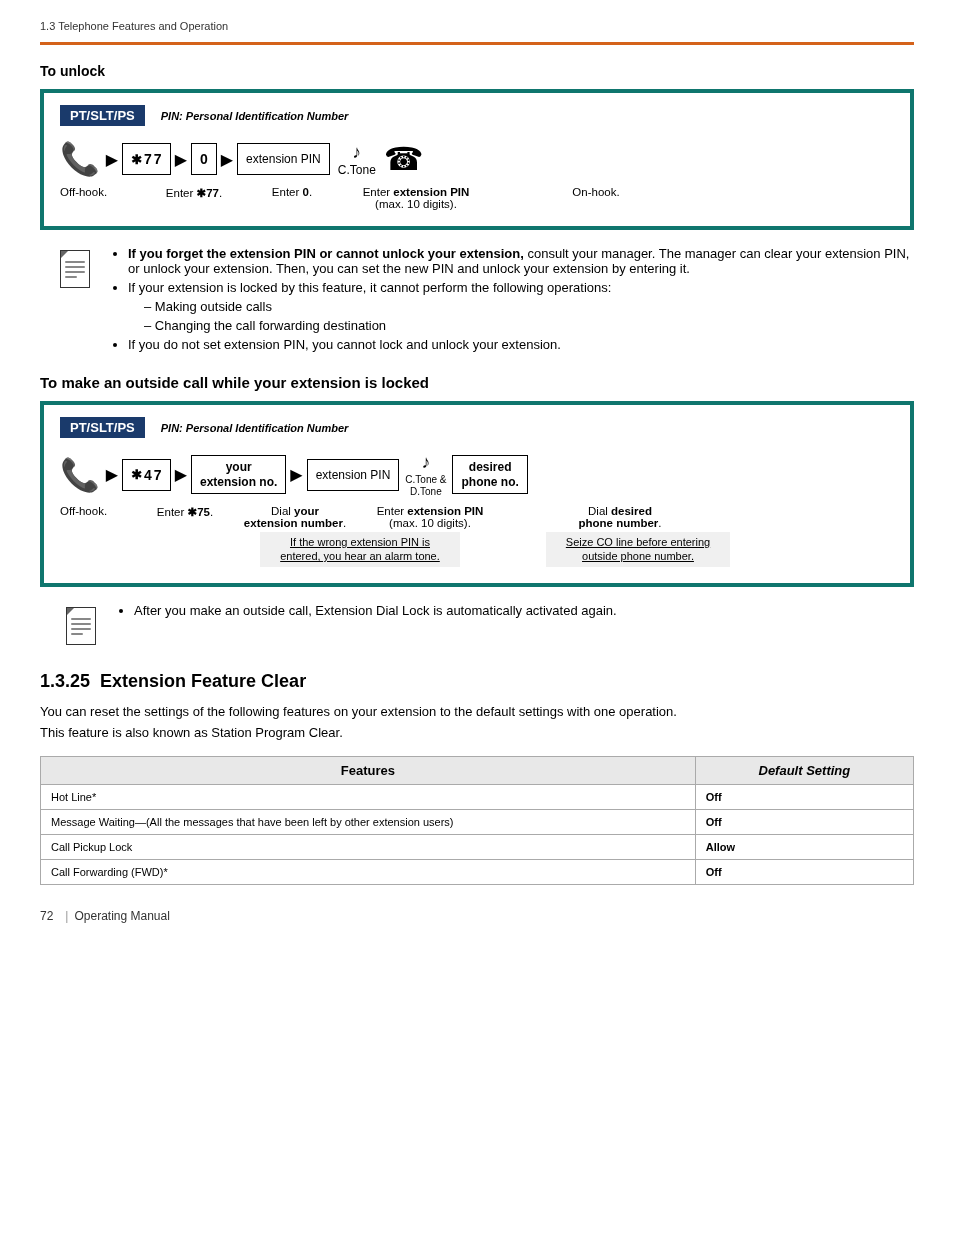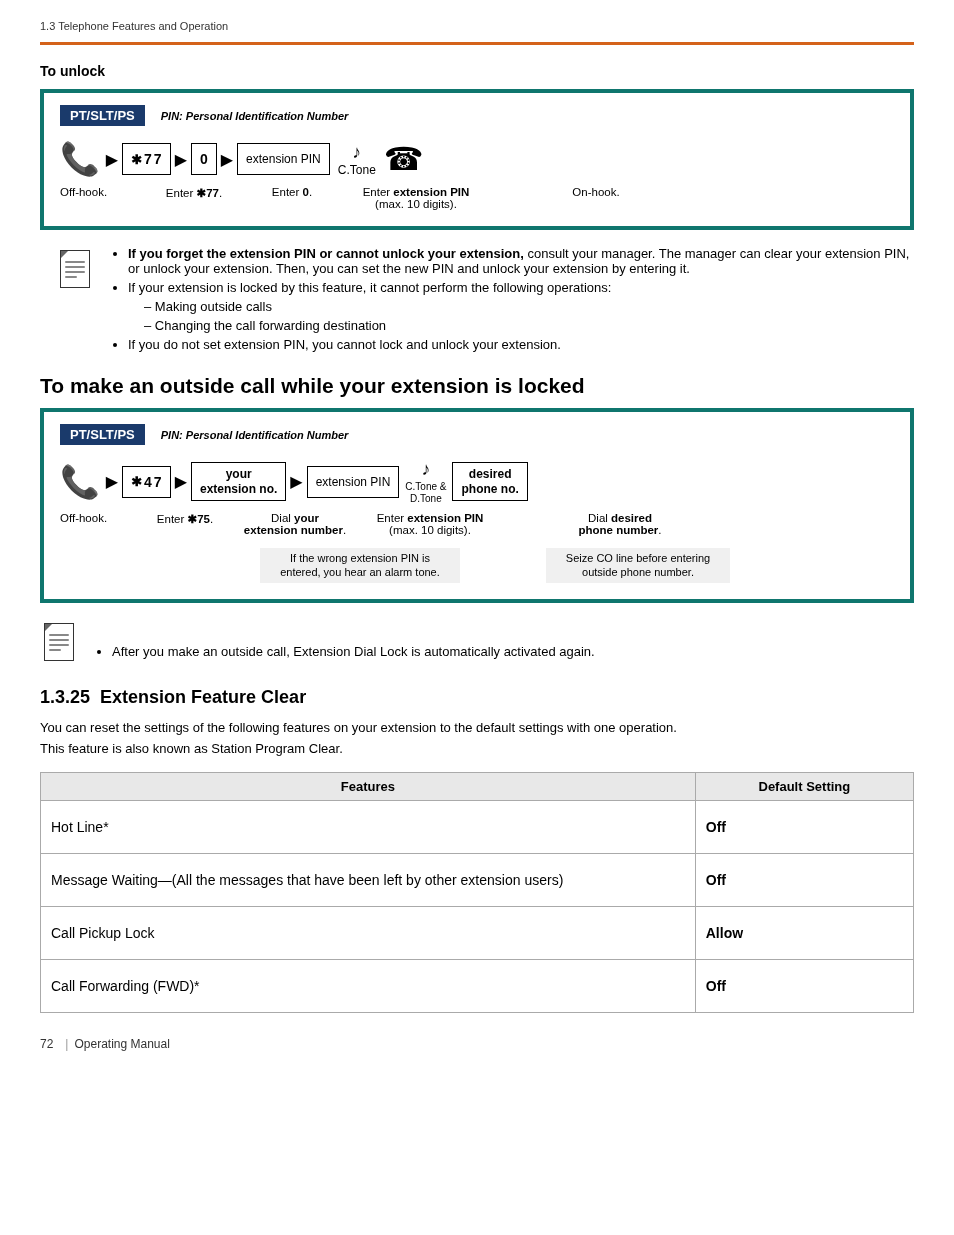--- a/index.html
+++ b/index.html
@@ -89,21 +89,21 @@
       gap: 12px;
       margin-bottom: 12px;
     }
     .bullet-content { flex: 1; }
     .bullet-content ul { margin-left: 16px; }
     .bullet-content li { margin-bottom: 4px; font-size: 13px; }
     .dash-list { list-style: none; margin-left: 20px; }
     .dash-list li::before { content: "– "; }
     .section-heading {
       font-weight: bold;
-      font-size: 21px;
+      font-size: 15px;
       margin: 18px 0 10px 0;
     }
     .big-section-title {
       font-size: 18px;
       font-weight: bold;
       margin: 24px 0 12px 0;
       border-bottom: none;
     }
     .body-text {
       font-size: 13px;
@@ -116,22 +116,22 @@
     }
     table.features-table th {
       background: #e8e8e8;
       border: 1px solid #aaa;
       padding: 6px 10px;
       font-weight: bold;
       font-size: 13px;
     }
     table.features-table td {
       border: 1px solid #aaa;
-      padding: 18px 10px;
-      font-size: 14px;
+      padding: 6px 10px;
+      font-size: 11px;
     }
     table.features-table td.bold-val {
       font-weight: bold;
     }
     .footer-row {
       display: flex;
       align-items: center;
       margin-top: 30px;
       font-size: 12px;
       color: #333;
@@ -314,34 +314,34 @@
 
     <div class="diag-labels-row" style="margin-top:8px; display:flex; align-items:flex-start;">
       <div class="dl-item" style="width:75px; text-align:left;">Off-hook.</div>
       <div class="dl-item" style="width:100px;">Enter <b>✱75</b>.</div>
       <div class="dl-item" style="width:120px;">Dial <b>your<br>extension number</b>.</div>
       <div class="dl-item" style="width:150px;">Enter <b>extension PIN</b><br>(max. 10 digits).</div>
       <div style="width:60px;"></div>
       <div class="dl-item" style="width:110px;">Dial <b>desired<br>phone number</b>.</div>
     </div>
 
-    <div style="display:flex; margin-top:12px; margin-left:190px; gap:8px;">
+    <div style="display:flex; margin-top:3px; margin-left:190px; gap:8px;text-decoration:underline;">
       <div class="callout-box" style="width:200px; margin-left:10px;">
         If the wrong extension PIN is<br>entered, you hear an alarm tone.
       </div>
       <div style="width:60px;"></div>
       <div class="callout-box" style="width:184px; margin-left:10px;">
         Seize CO line before entering<br>outside phone number.
       </div>
     </div>
 
   </div>
 </div>
 
-<div class="bullet-section" style="margin-top:10px; margin-left:4px;align-items:flex-end;">
+<div class="bullet-section" style="margin-top:10px; margin-left:26px;">
   <div class="note-paper" style="margin-right:4px;">
     <div class="note-paper-inner">
       <div class="note-lines">
         <div class="note-line"></div>
         <div class="note-line"></div>
         <div class="note-line"></div>
         <div class="note-line" style="width:60%;"></div>
       </div>
     </div>
   </div>
@@ -356,21 +356,21 @@
   <span>1.3.25</span>&nbsp;&nbsp;<span>Extension Feature Clear</span>
 </div>
 
 <p class="body-text">You can reset the settings of the following features on your extension to the default settings with one operation.</p>
 <p class="body-text">This feature is also known as Station Program Clear.</p>
 
 <table class="features-table">
   <thead>
     <tr>
       <th style="width:75%;">Features</th>
-      <th style="width:25%;">Default Setting</th>
+      <th style="width:25%;font-style:italic;">Default Setting</th>
     </tr>
   </thead>
   <tbody id="table-body">
   <tr>
         <td>Hot Line*</td>
         <td class="bold-val">Off</td>
       </tr>
       <tr>
         <td>Message Waiting—(All the messages that have been left by other extension users)</td>
         <td class="bold-val">Off</td>

